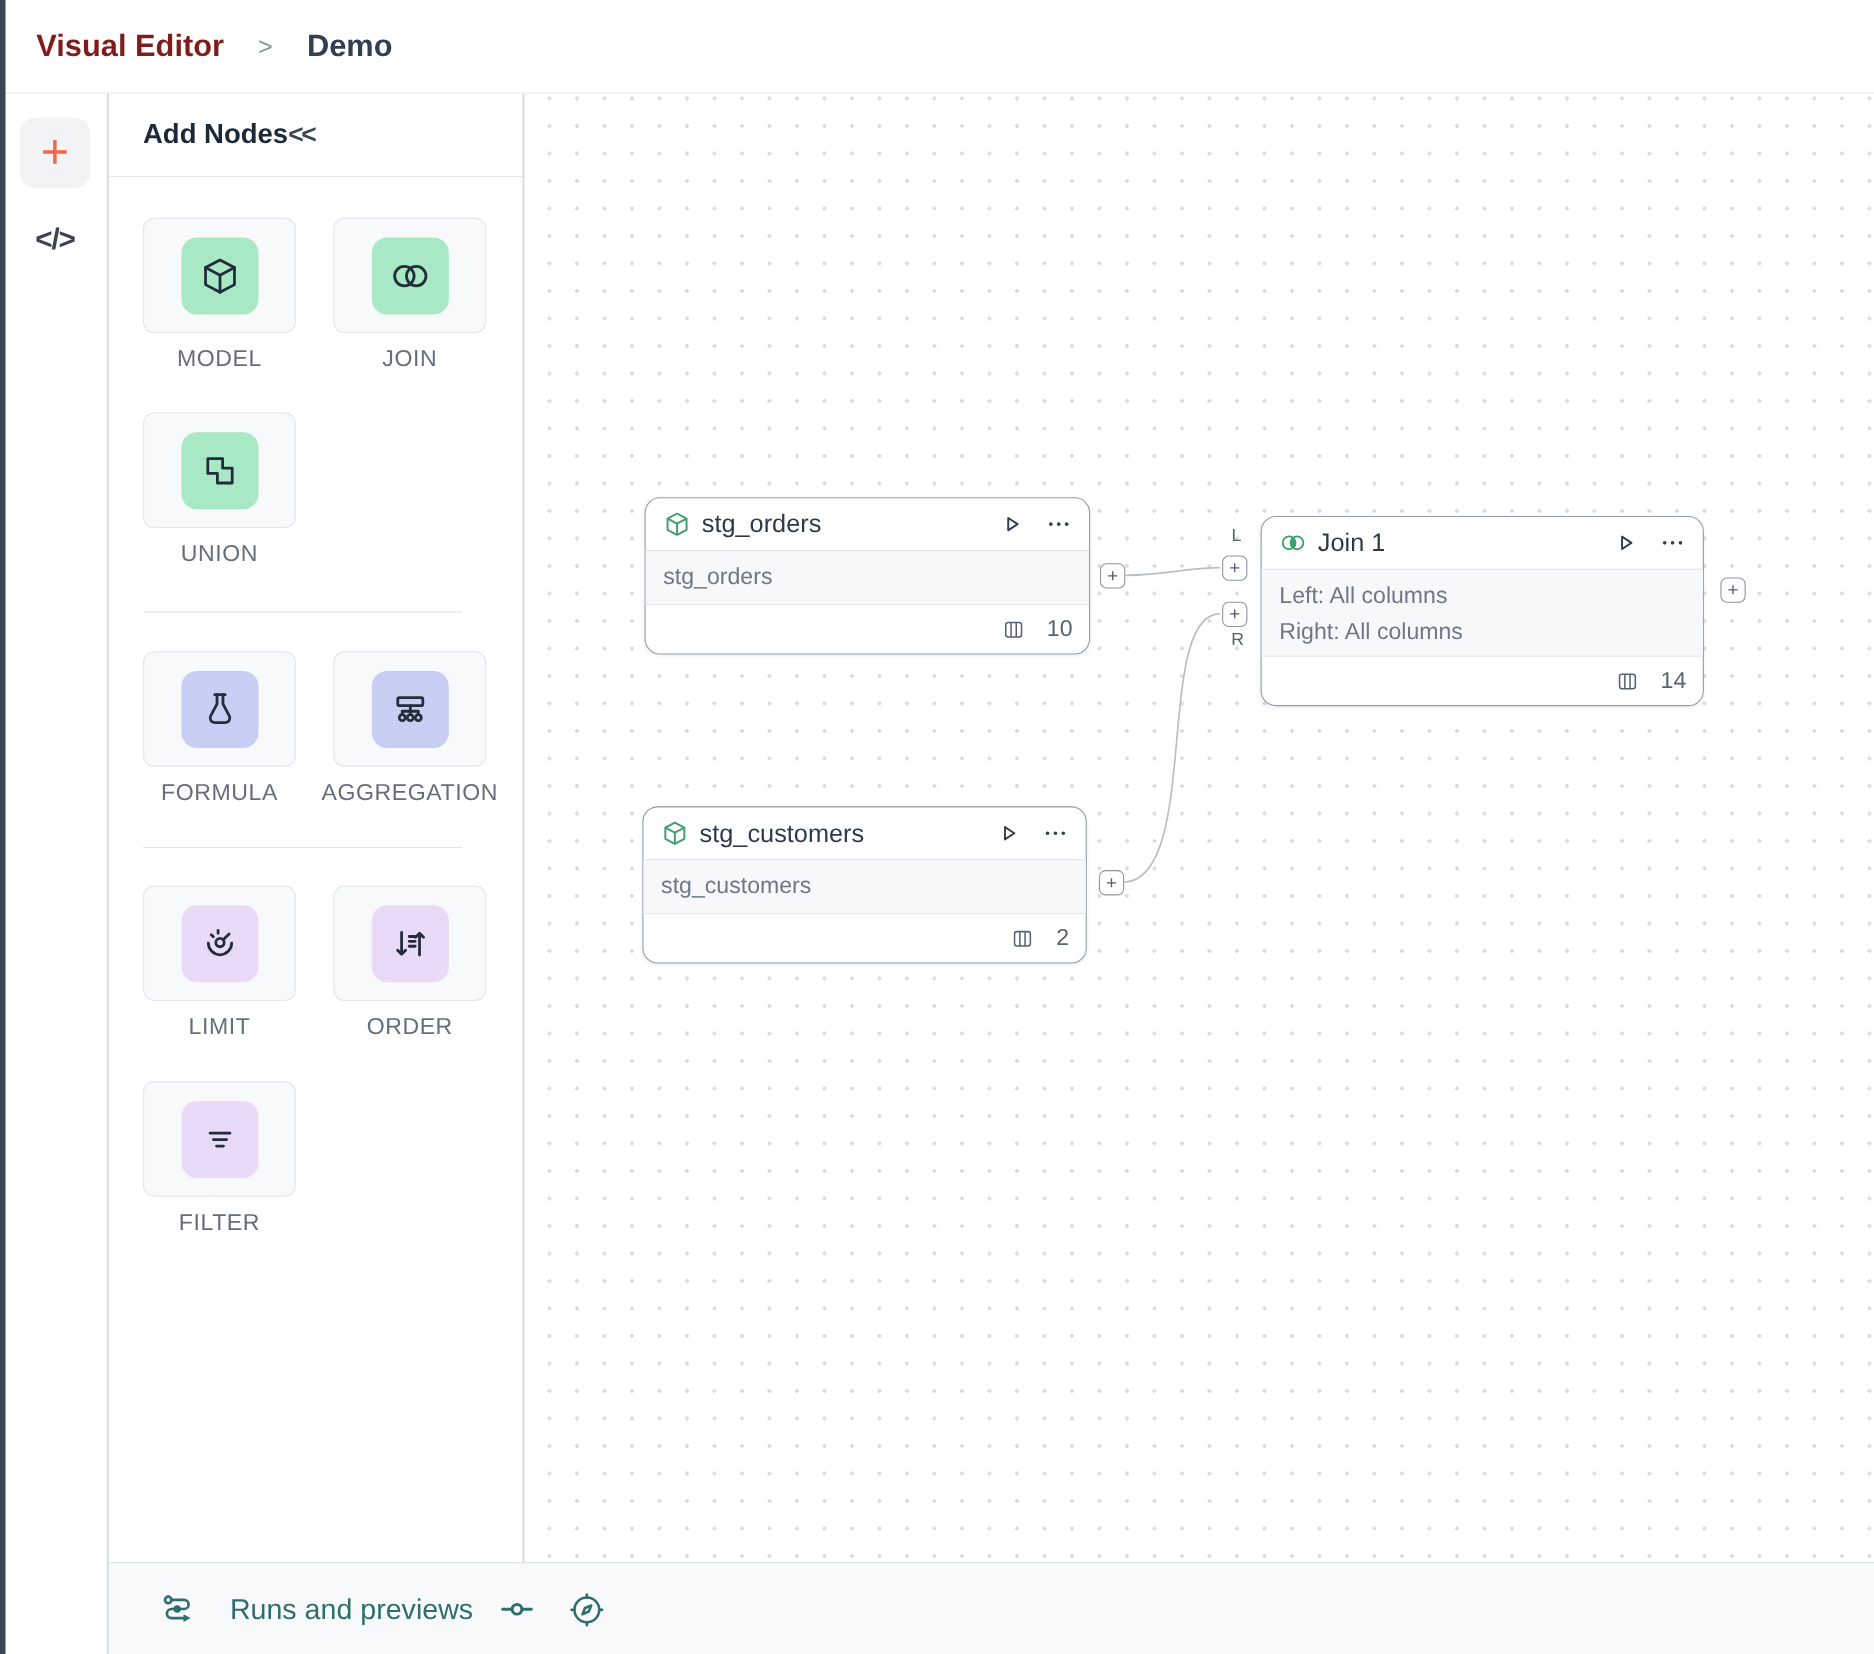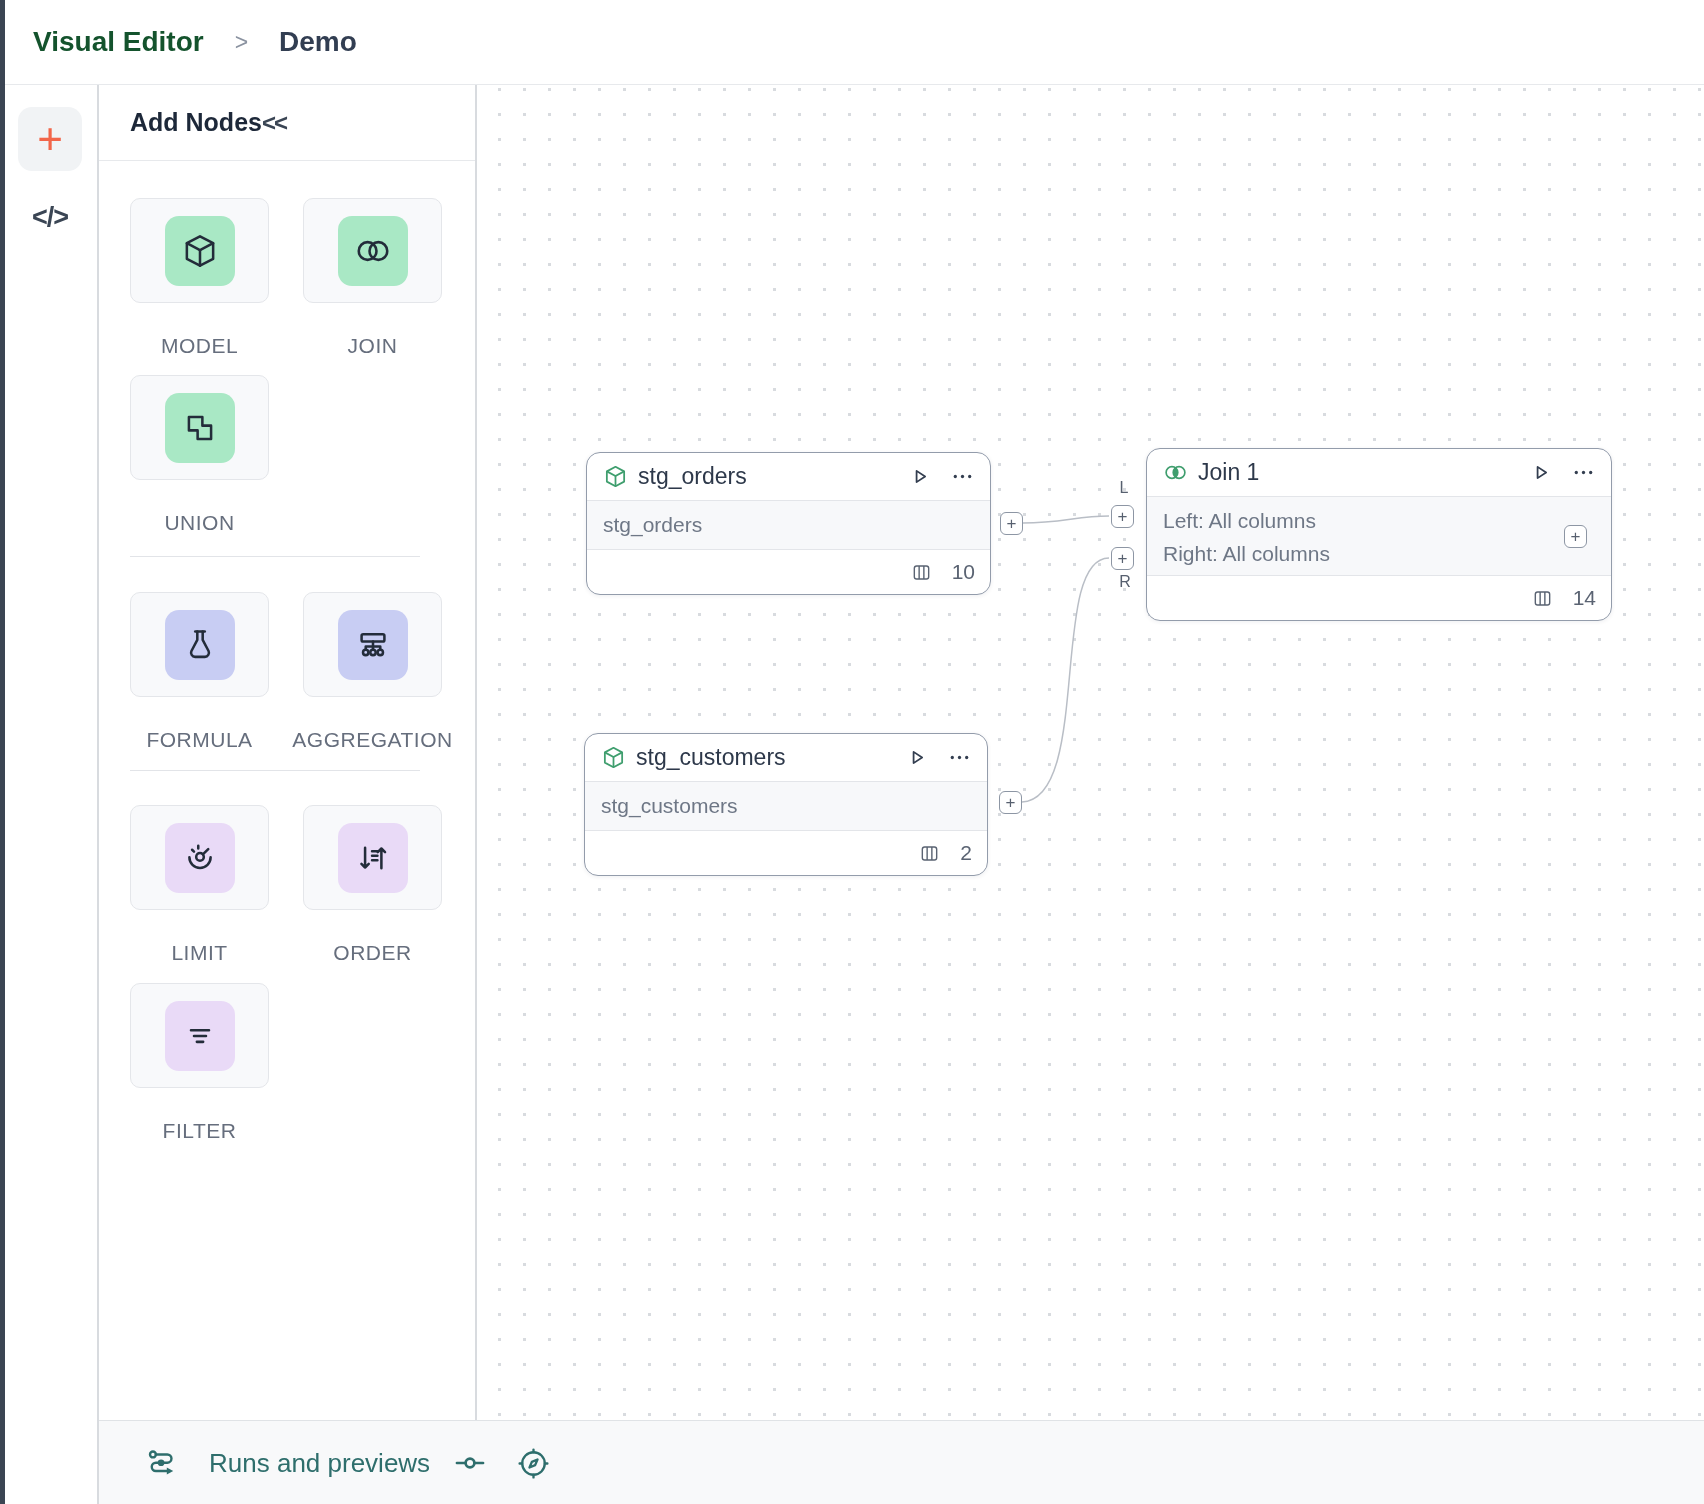--- a/index.html
+++ b/index.html
@@ -4,21 +4,21 @@
 <style>
   * { margin:0; padding:0; box-sizing:border-box; }
   html,body { width:1704px; height:1504px; background:#ffffff;
     font-family:"Liberation Sans", sans-serif; overflow:hidden; position:relative; }
 
   .left-edge { position:absolute; left:0; top:0; width:5px; height:1504px; background:#3b4553; z-index:50; }
 
   
   .header { position:absolute; left:0; top:0; width:1704px; height:85px; background:#fff;
     border-bottom:1px solid #e7e9ec; display:flex; align-items:center; padding-left:33px; z-index:10; }
-  .crumb-app { color:#14532d; font-size:28px; font-weight:700; }
+  .crumb-app { color:#7f1d1d; font-size:28px; font-weight:700; }
   .crumb-sep { color:#8a92a0; font-size:23px; margin:0 31px; font-weight:400; }
   .crumb-page { color:#323e52; font-size:28px; font-weight:700; }
 
   
   .rail { position:absolute; left:5px; top:85px; width:93px; height:1419px; background:#fff; }
   .rail-divider { position:absolute; left:97px; top:85px; width:2px; height:1419px; background:#d8dbdf; }
   .rail-add { position:absolute; left:13px; top:22px; width:64px; height:64px; background:#f1f3f5;
     border-radius:14px; display:flex; align-items:center; justify-content:center;
     color:#f2664a; font-size:44px; font-weight:300; line-height:1; cursor:pointer; }
   .rail-code { position:absolute; left:13px; top:112px; width:64px; height:40px; display:flex;
@@ -27,21 +27,21 @@
 
   
   .panel { position:absolute; left:99px; top:85px; width:377px; height:1335px; background:#fff; }
   .panel-divider-v { position:absolute; left:475px; top:85px; width:2px; height:1335px; background:#d8dbdf; }
   .panel-head { position:absolute; left:0; top:0; width:377px; height:76px; display:flex;
     align-items:center; padding:0 45px 0 31px;
     border-bottom:1px solid #e7e9ec; }
   .panel-title { font-size:25px; font-weight:700; color:#1d2839; }
   .panel-collapse { font-size:24px; font-weight:600; color:#3a4554; letter-spacing:-2px; cursor:pointer; }
 
-  .pal-item { position:absolute; width:139px; display:flex; flex-direction:column; align-items:center;gap:19px; }
+  .pal-item { position:absolute; width:139px; display:flex; flex-direction:column; align-items:center; }
   .pal-card { width:139px; height:105px; background:#f8f9fb; border:1px solid #e4e6ea; border-radius:10px;
     display:flex; align-items:center; justify-content:center; cursor:pointer; }
   .tile { width:70px; height:70px; border-radius:14px; display:flex; align-items:center; justify-content:center; }
   .tile-green { background:#a9e8c5; }
   .tile-blue  { background:#c8cdf3; }
   .tile-purple{ background:#e9daf7; }
   .pal-label { margin-top:12px; font-size:21px; color:#666e7d; letter-spacing:0.5px; white-space:nowrap; }
   .pal-divider { position:absolute; left:31px; width:290px; height:1px; background:#e2e4e8; }
 
   .pi { stroke:#232c3a; stroke-width:1.6; fill:none; stroke-linecap:round; stroke-linejoin:round; }
@@ -275,21 +275,21 @@
     <div class="node-body body-single">stg_customers</div>
     <div class="node-footer">
       <svg width="21" height="21" viewBox="0 0 24 24" fill="none" stroke="#5a6372" stroke-width="1.6">
         <rect x="3.8" y="4.5" width="16.4" height="15" rx="2.6"></rect>
           <path d="M9.3 4.5 V19.5 M14.7 4.5 V19.5"></path>
         </svg>
       <span>2</span>
     </div>
   </div>
 
-  <div class="node" style="left:669px; top:363px; width:466px;">
+  <div class="node" style="left:669px; top:384px; width:403px;">
     <div class="node-header">
       <svg width="25" height="25" viewBox="0 0 24 24" fill="none" stroke="#3f9e6e" stroke-width="1.6">
         <path d="M12 7.55 A 5.6 5.6 0 0 1 12 16.45 A 5.6 5.6 0 0 1 12 7.55 Z" fill="#3f9e6e" stroke="none"></path>
         <circle cx="8.6" cy="12" r="5.6"></circle>
           <circle cx="15.4" cy="12" r="5.6"></circle>
       </svg>
       <span class="node-title">Join 1</span>
       <div class="node-act">
         <span class="icon-btn">
           <svg width="25" height="25" viewBox="0 0 24 24" fill="none" stroke="#333e50" stroke-width="1.7" stroke-linejoin="round">

